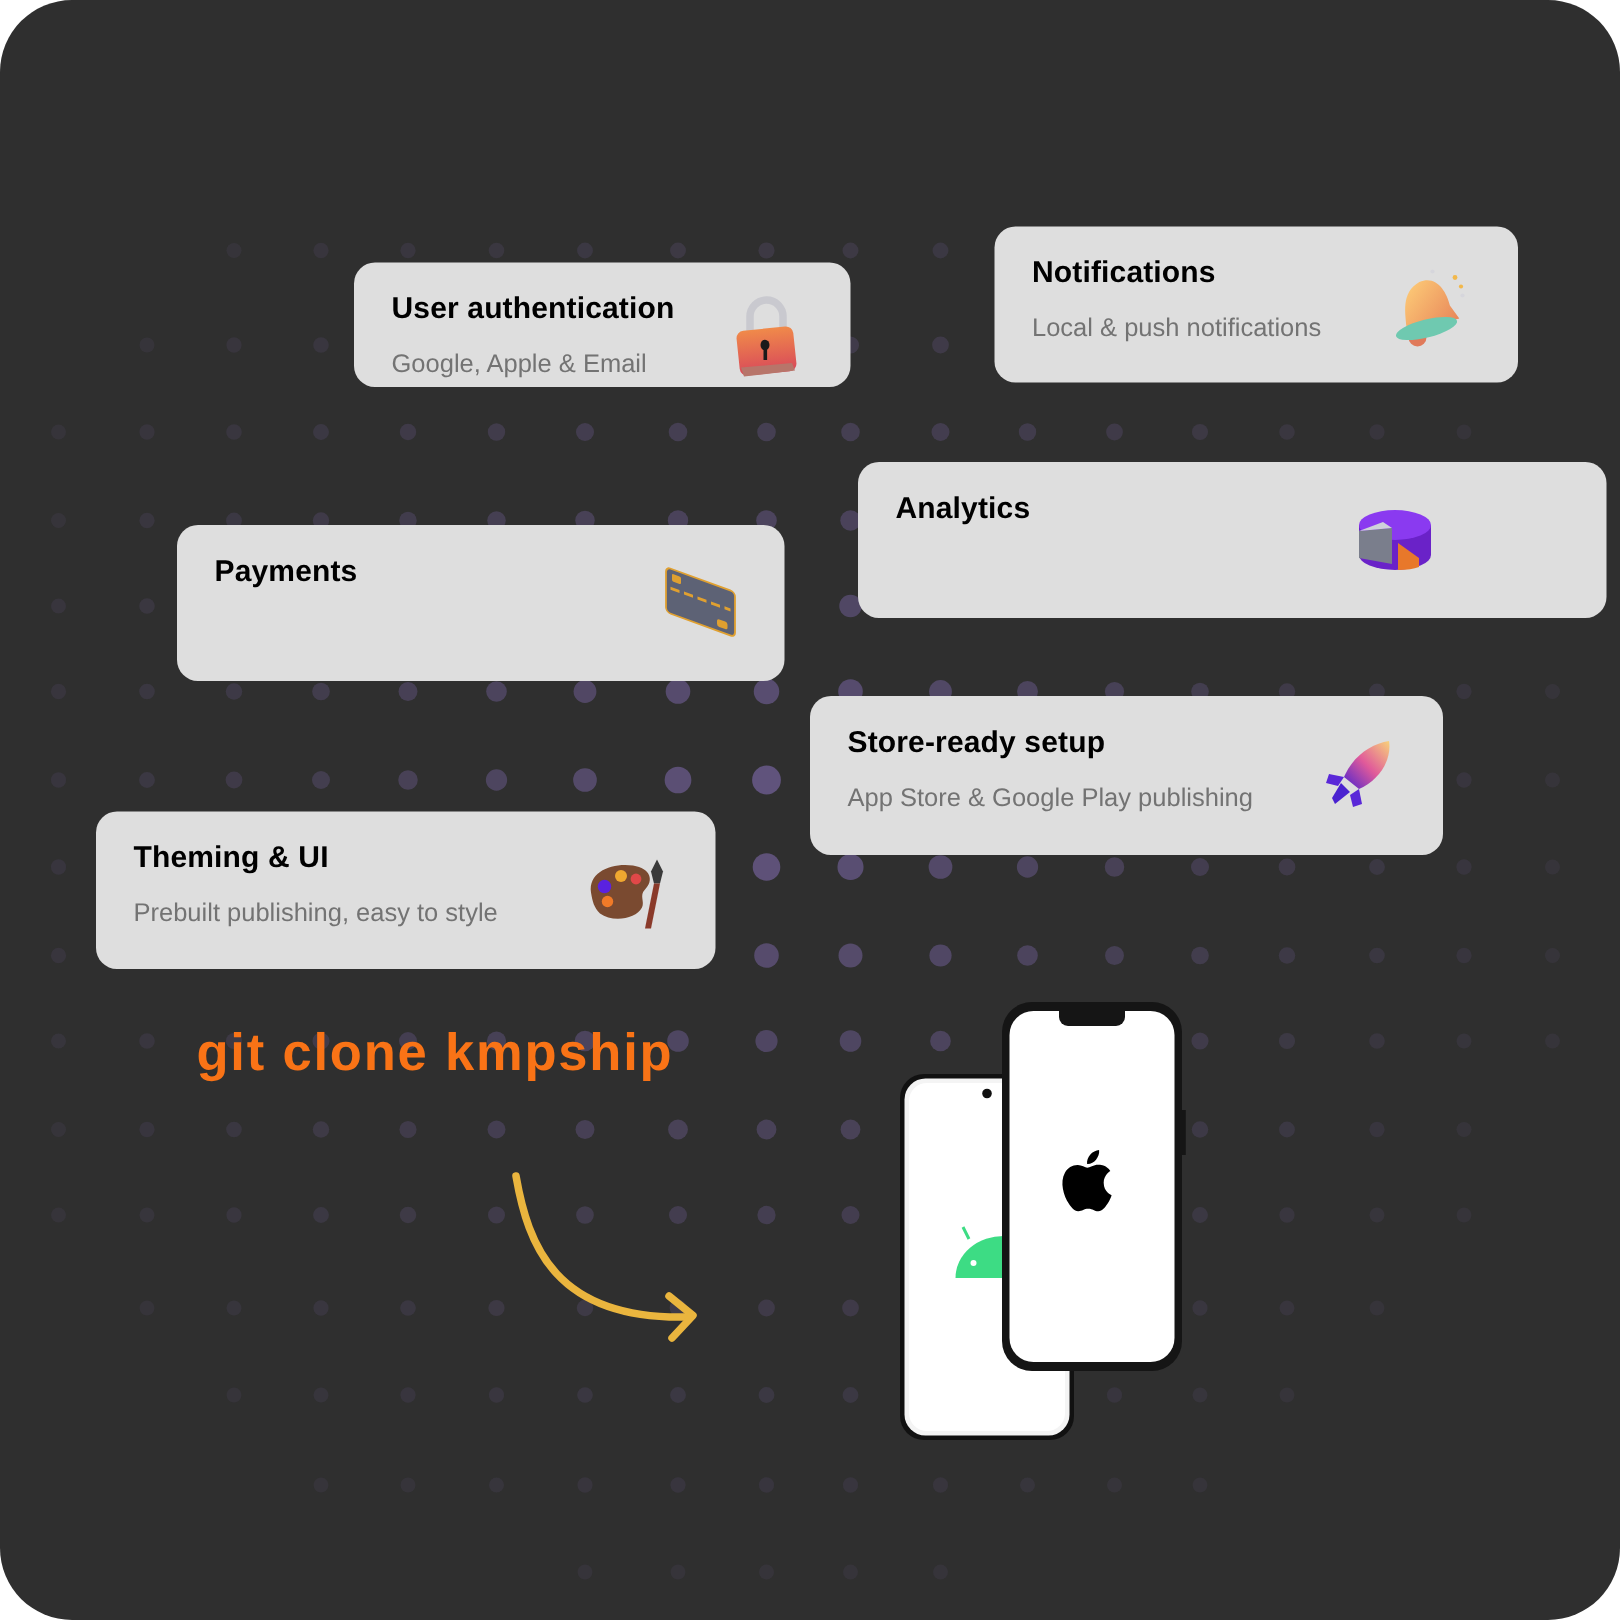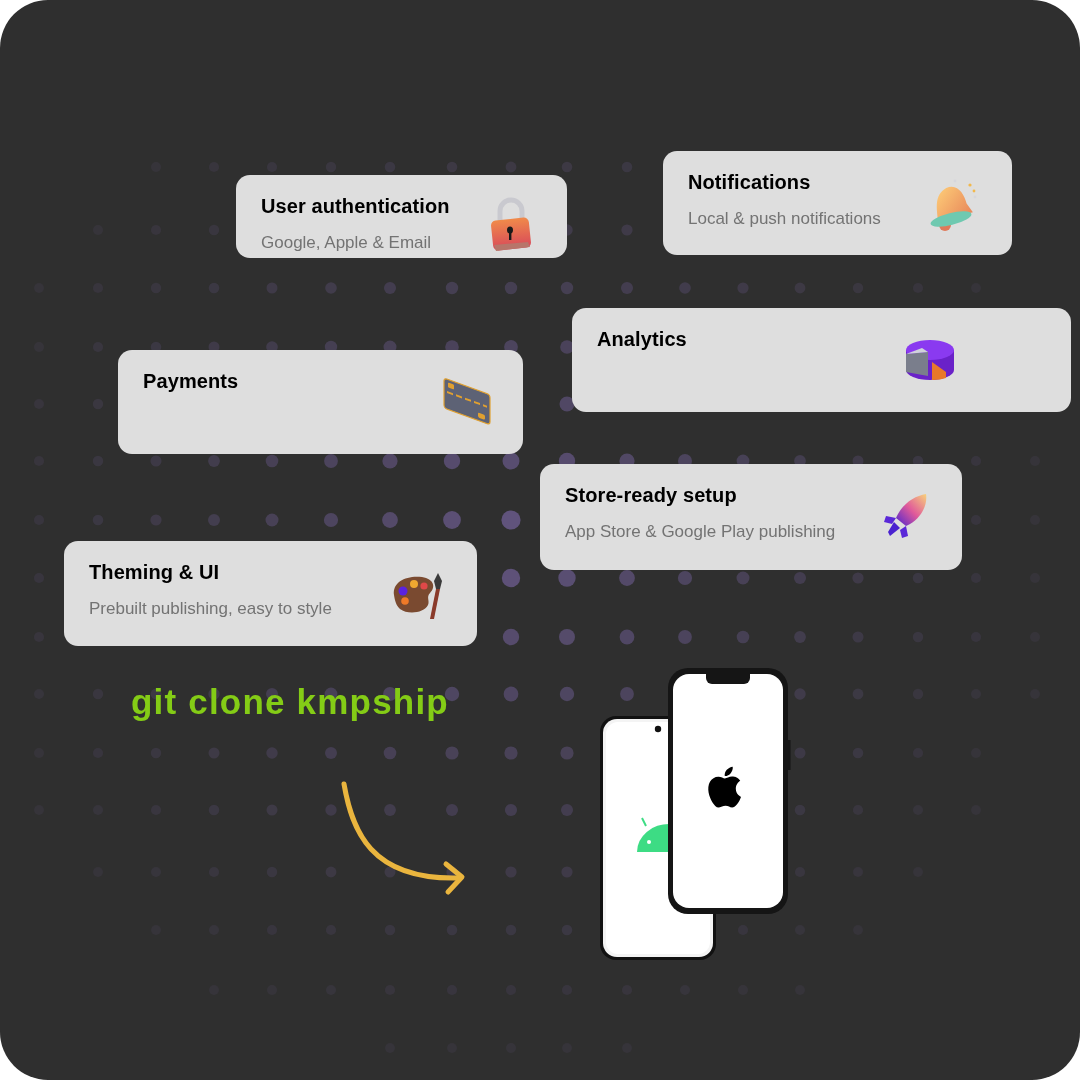--- a/index.html
+++ b/index.html
@@ -3,21 +3,21 @@
 <meta charset="utf-8">
 <style>
   html, body { margin: 0; padding: 0; background: #ffffff; }
   body { width: 1080px; height: 1080px; position: relative; overflow: hidden; font-family: "DejaVu Sans", sans-serif; }
   .canvas { position: absolute; left: 0; top: 0; width: 1080px; height: 1080px; background: #2f2f2f; border-radius: 48px; overflow: hidden; }
   .dots { position: absolute; left: 0; top: 0; width: 1080px; height: 1080px; }
   .card { position: absolute; background: #dedede; border-radius: 14px; box-sizing: border-box; padding: 0 0 0 25px; }
   .card-title { position: absolute; left: 25px; top: 20px; font-family: "Liberation Sans", sans-serif; font-weight: 700; font-size: 20px; color: #000000; letter-spacing: 0.1px; white-space: nowrap; }
   .card-sub { position: absolute; left: 25px; top: 58px; font-family: "Liberation Sans", sans-serif; font-size: 17px; color: #737373; white-space: nowrap; }
   .card-icon { position: absolute; }
-  .git-text { position: absolute; left: 131px; top: 682px; font-family: "Liberation Sans", sans-serif; font-weight: 700; font-size: 35px; color: #84cc16; letter-spacing: 1.2px; white-space: nowrap; }
+  .git-text { position: absolute; left: 131px; top: 682px; font-family: "Liberation Sans", sans-serif; font-weight: 700; font-size: 35px; color: #f97316; letter-spacing: 1.2px; white-space: nowrap; }
   .arrow { position: absolute; left: 330px; top: 770px; }
   .phones { position: absolute; left: 590px; top: 660px; width: 210px; height: 310px; }
 </style>
 </head>
 <body>
 
 <div class="canvas">
 
   <svg class="dots" width="1080" height="1080" viewBox="0 0 1080 1080" id="dotgrid">
       <circle cx="156" cy="167" r="5.0" fill="#6a5a8c" fill-opacity="0.13"></circle>

